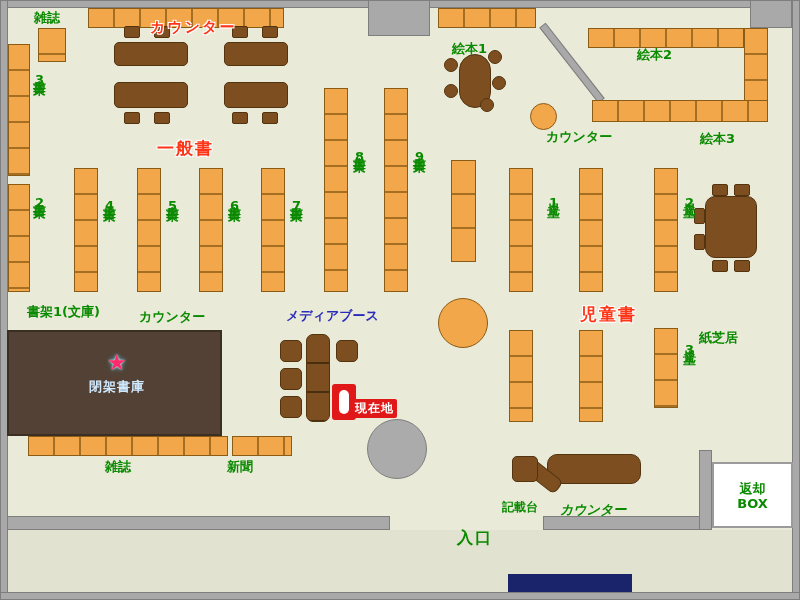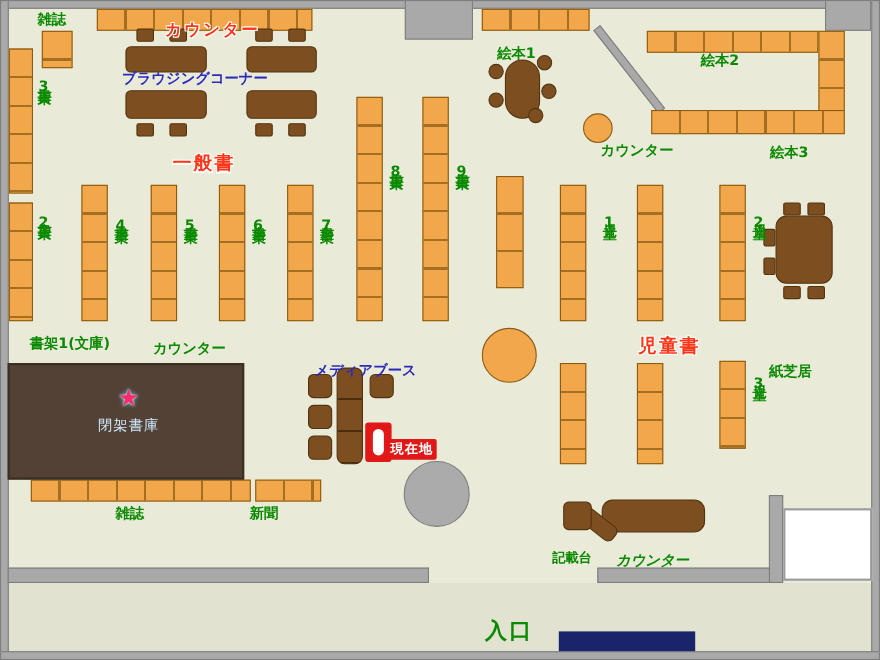--- a/index.html
+++ b/index.html
@@ -96,41 +96,40 @@
   <div class="chair" style="left:712px;top:260px;"></div>
   <div class="chair" style="left:734px;top:260px;"></div>
   <div class="chair" style="left:694px;top:208px;width:11px;height:16px;"></div>
   <div class="chair" style="left:694px;top:234px;width:11px;height:16px;"></div>
 
   <div class="shelf-v round" style="left:438px;top:298px;width:50px;height:50px;background-image:none;"></div>
   <div class="shelf-v round" style="left:530px;top:103px;width:27px;height:27px;background-image:none;"></div>
 
   <div class="stacks" style="left:7px;top:330px;width:215px;height:106px;">
     <span style="position:absolute;left:98px;top:18px;font-size:22px;color:#ff2a6a;text-shadow:0 0 2px #fff,0 0 5px #55ccff;">★</span>
-    <span style="position:absolute;left:80px;top:46px;color:#cfe9ff;font-weight:normal;font-size:13px;letter-spacing:1px;white-space:nowrap;">閉架書庫</span>
+    <span style="position:absolute;left:80px;top:46px;color:#cfe9ff;font-weight:bold;font-size:13px;letter-spacing:1px;white-space:nowrap;">閉架書庫</span>
   </div>
 
   <div class="tbl" style="left:280px;top:340px;width:22px;height:22px;"></div>
   <div class="tbl" style="left:280px;top:368px;width:22px;height:22px;"></div>
   <div class="tbl" style="left:280px;top:396px;width:22px;height:22px;"></div>
   <div class="tbl" style="left:306px;top:334px;width:24px;height:88px;border-radius:7px;background-image:repeating-linear-gradient(to bottom,transparent 0 27px,#4a2e10 27px 29px);"></div>
   <div class="tbl" style="left:336px;top:340px;width:22px;height:22px;"></div>
   <div style="position:absolute;left:332px;top:384px;width:24px;height:36px;background:#e01818;border-radius:3px;">
     <div style="position:absolute;left:7px;top:6px;width:10px;height:24px;background:#fff;border-radius:5px;"></div>
   </div>
 
   <div class="tbl" style="left:547px;top:454px;width:94px;height:30px;border-radius:10px;"></div>
   <div class="tbl" style="left:523px;top:468px;width:40px;height:16px;border-radius:6px;transform:rotate(38deg);"></div>
   <div class="tbl" style="left:512px;top:456px;width:26px;height:26px;"></div>
 
   <div style="position:absolute;left:508px;top:574px;width:124px;height:18px;background:#19246b;"></div>
 
   <div class="glabel" style="left:34px;top:9px;">雑誌</div>
   <div class="rlabel" style="left:150px;top:18px;font-size:15px;">カウンター</div>
-  <div class="blabel" style="left:111px;top:62px;">ブラウジングコーナー</div>
   <div class="glabel" style="left:452px;top:40px;">絵本1</div>
   <div class="glabel" style="left:637px;top:46px;">絵本2</div>
   <div class="glabel" style="left:700px;top:130px;">絵本3</div>
   <div class="rlabel" style="left:157px;top:137px;">一般書</div>
 
   <div class="vlabel" style="left:30px;top:70px;">書架3</div>
   <div class="vlabel" style="left:30px;top:193px;">書架2</div>
   <div class="vlabel" style="left:100px;top:196px;">書架4</div>
   <div class="vlabel" style="left:163px;top:196px;">書架5</div>
   <div class="vlabel" style="left:225px;top:196px;">書架6</div>
@@ -139,21 +138,23 @@
   <div class="vlabel" style="left:410px;top:147px;">書架9</div>
   <div class="vlabel" style="left:544px;top:193px;">児童1</div>
   <div class="vlabel" style="left:680px;top:193px;">児童2</div>
   <div class="vlabel" style="left:680px;top:340px;">児童3</div>
 
   <div class="glabel" style="left:546px;top:128px;">カウンター</div>
   <div class="rlabel" style="left:580px;top:303px;">児童書</div>
   <div class="glabel" style="left:699px;top:329px;">紙芝居</div>
   <div class="glabel" style="left:27px;top:303px;">書架1(文庫)</div>
   <div class="glabel" style="left:139px;top:308px;">カウンター</div>
-  <div class="blabel" style="left:286px;top:328px;">メディアブース</div>
+  <div class="blabel" style="left:286px;top:307px;">メディアブース</div>
   <div class="badge" style="left:352px;top:399px;">現在地</div>
   <div class="glabel" style="left:105px;top:458px;">雑誌</div>
   <div class="glabel" style="left:227px;top:458px;">新聞</div>
   <div class="glabel" style="left:502px;top:499px;font-size:12px;">記載台</div>
   <div class="glabel" style="left:560px;top:501px;font-style:italic;">カウンター</div>
-  <div class="glabel" style="left:441px;top:528px;font-size:20px;letter-spacing:2px;margin-top:32px;">入口</div>
+  <div class="glabel" style="left:712px;top:482px;width:81px;text-align:center;white-space:pre-line;line-height:1.15;">返却
+BOX</div>
+  <div class="glabel" style="left:457px;top:528px;font-size:16px;letter-spacing:2px;">入口</div>
 
 </div>
 
 </body></html>

